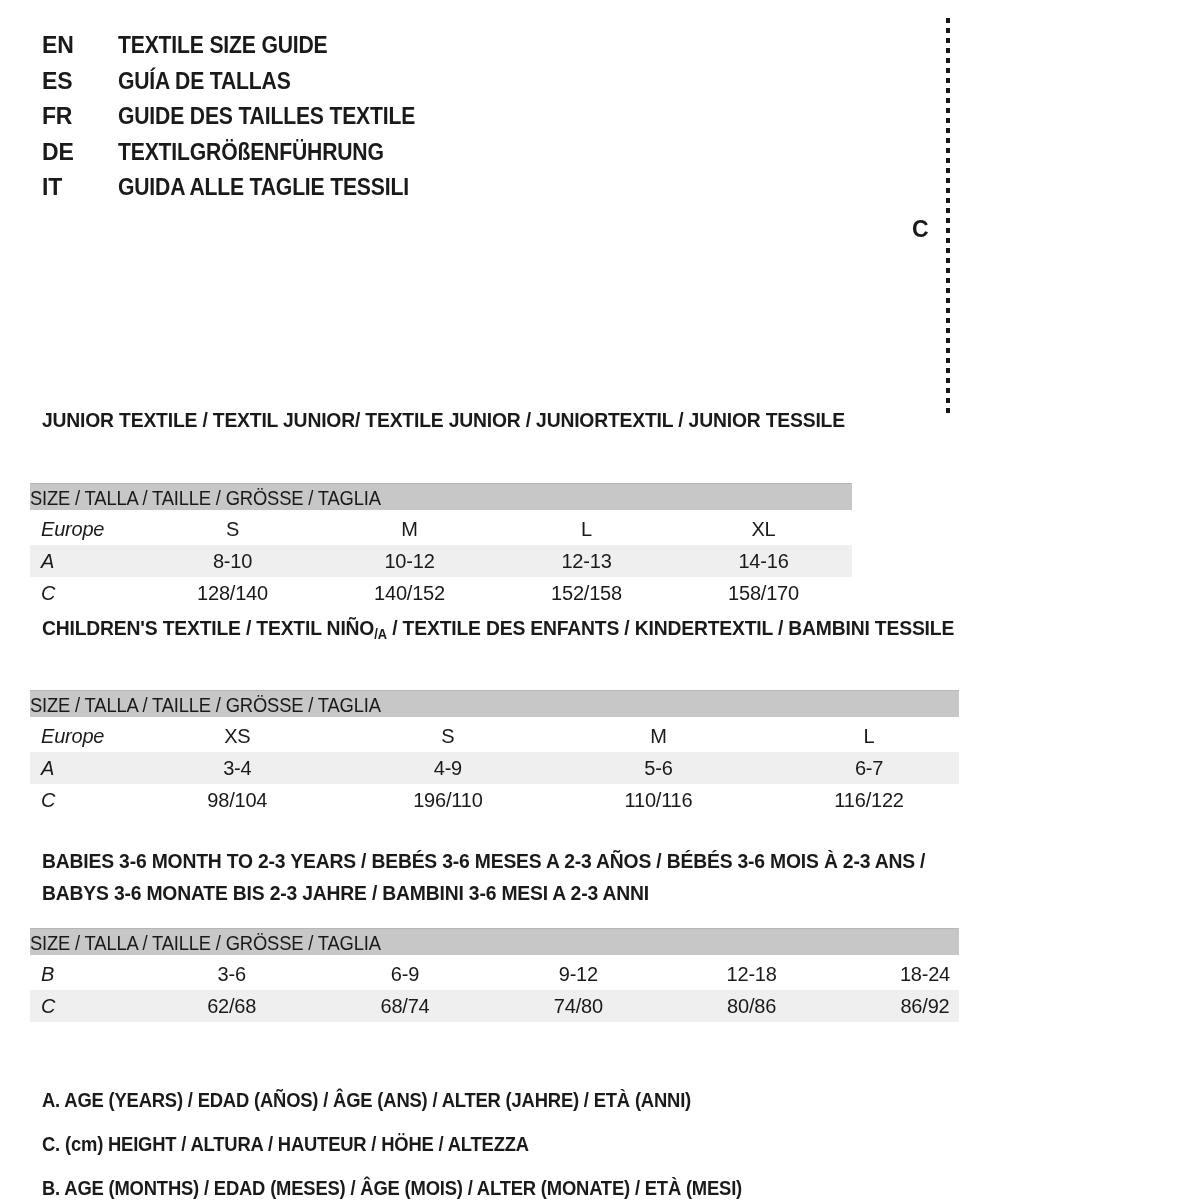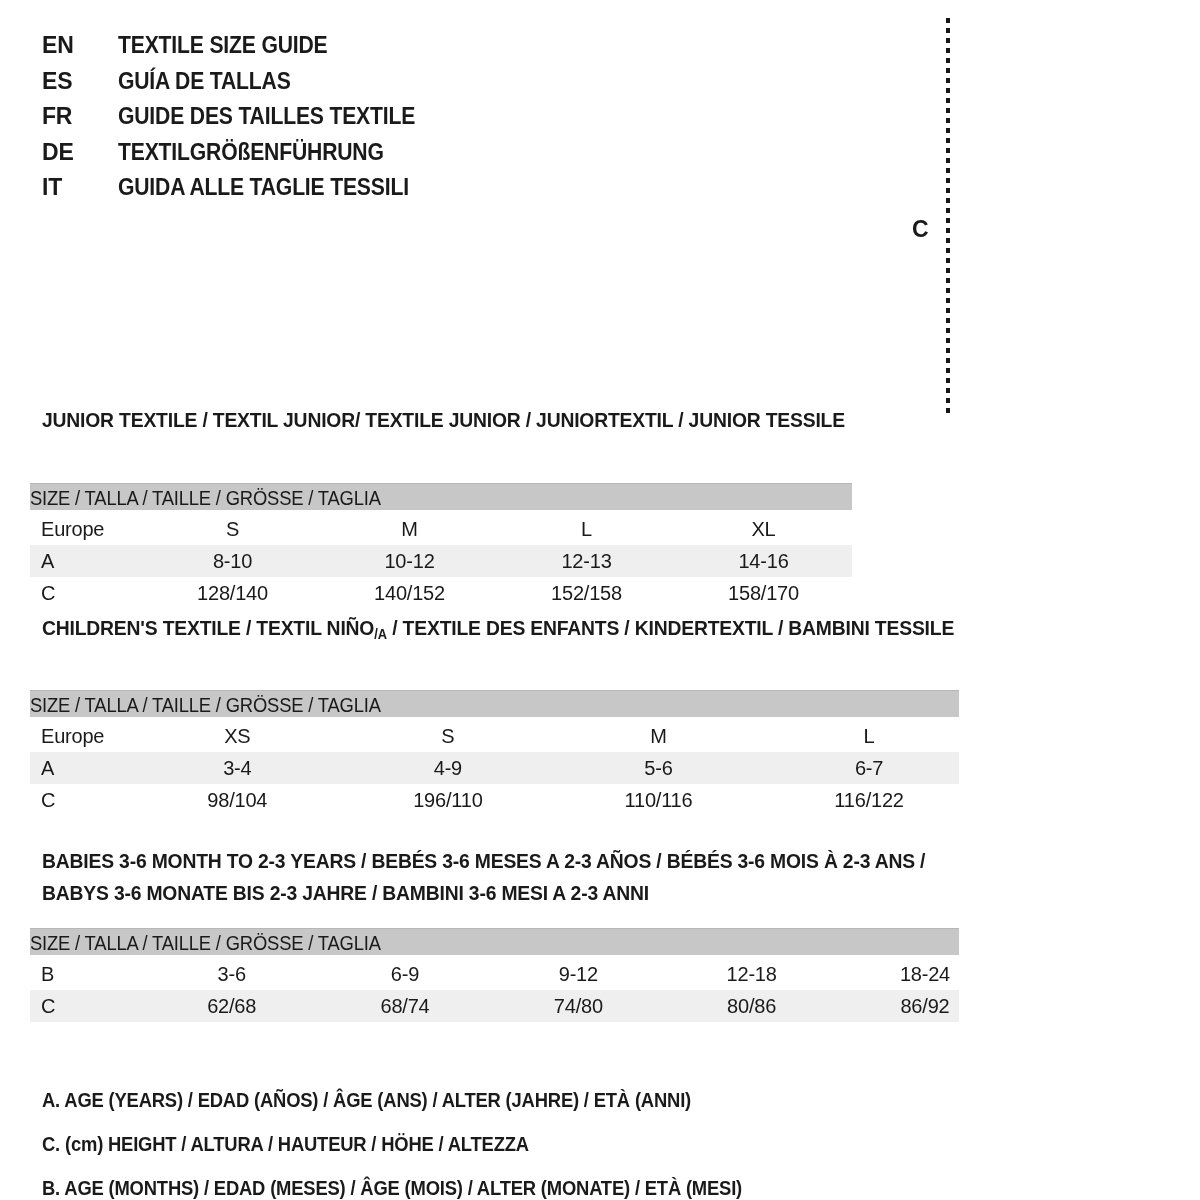--- a/index.html
+++ b/index.html
@@ -40,21 +40,21 @@
   .t-junior { top:483px; width:822px; }
   .t-children { top:690px; width:1155px; }
   .t-babies { top:928px; width:1155px; }
   .size-bar {
     height:27px; background:#c7c7c7; display:flex; align-items:flex-end;
     font-size:20px; margin-bottom:3px; color:#1a1a1a;
     border-top:1px solid #b7b7b7;
   }
   .trow { display:flex; height:32px; align-items:center; font-size:20px; }
   .trow.shaded { background:#efefef; }
-  .tlabel { padding-left:11px; }
+  .tlabel { padding-left:11px;font-style:italic; }
   .t-junior .tlabel { width:114px; }
   .t-children .tlabel { width:102px; }
   .t-babies .tlabel { width:115px; }
   .tcell { flex:1; text-align:center; }
 
   
   .legend { position:absolute; left:42px; top:1071px; }
   .legend-row { height:30px; display:flex; align-items:center; font-size:20px; font-weight:700; white-space:nowrap;margin-top:14px; }
 </style>
 </head>

